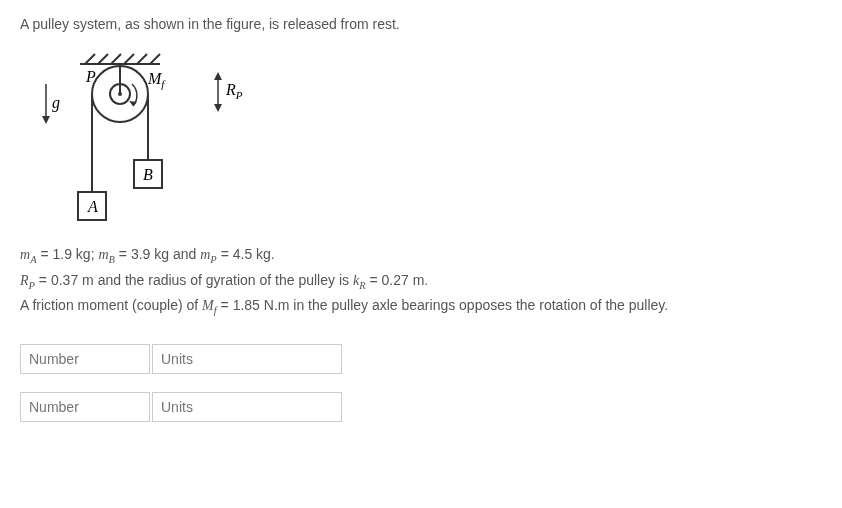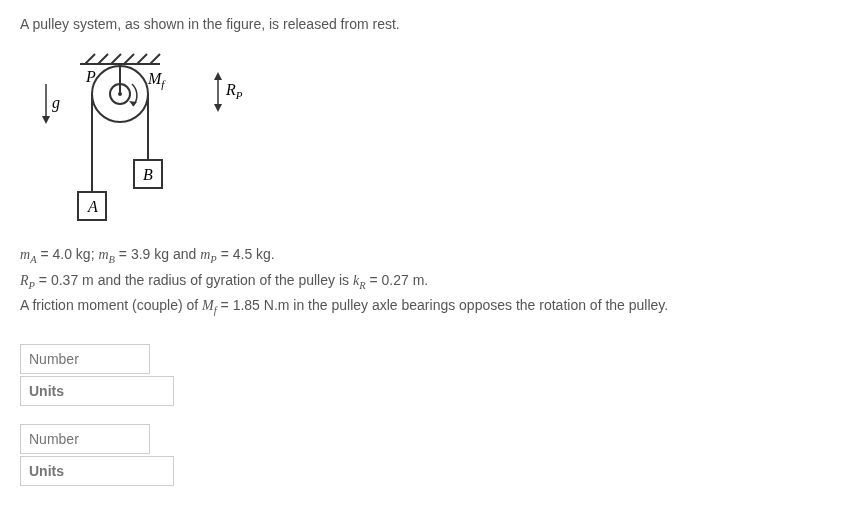--- a/index.html
+++ b/index.html
@@ -26,37 +26,35 @@
   .question {
     color: #555;
     margin-bottom: 18px;
   }
   .question-text {
     margin-bottom: 6px;
   }
   .input-row {
     display: flex;
     gap: 2px;
-    flex-direction: column;
   }
   .input-row input {
     border: 1px solid #ccc;
     padding: 6px 8px;
     font-size: 14px;
     color: #888;
     font-family: Arial, sans-serif;
     box-sizing: border-box;
     height: 30px;
   }
   .input-number {
     width: 130px;
   }
   .input-units {
-    width: 154px;
-    font-weight: bold;
+    width: 190px;
   }
   .mathvar {
     font-family: 'Times New Roman', serif;
     font-style: italic;
   }
   .sub {
     font-size: 0.75em;
     vertical-align: sub;
     font-style: italic;
   }
@@ -104,21 +102,21 @@
   <text x="206" y="43" font-family="Times New Roman" font-style="italic" font-size="16"><tspan>R</tspan><tspan font-size="11" dy="4">P</tspan></text>
 
   <line x1="26" y1="32" x2="26" y2="70" stroke="#333" stroke-width="1.5"></line>
   <polygon points="26,72 22,64 30,64" fill="#333"></polygon>
   <text x="32" y="56" font-family="Times New Roman" font-style="italic" font-size="16">g</text>
 </svg>
 </div>
 
 <div class="params">
   <div>
-    <span class="mathvar">m</span><span class="mathvar sub">A</span><span> = 4.0 kg; </span>
+    <span class="mathvar">m</span><span class="mathvar sub">A</span><span> = 1.9 kg; </span>
     <span class="mathvar">m</span><span class="mathvar sub">B</span><span> = 3.9 kg and </span>
     <span class="mathvar">m</span><span class="mathvar sub">P</span><span> = 4.5 kg.</span>
   </div>
   <div>
     <span class="mathvar">R</span><span class="mathvar sub">P</span><span> = 0.37 m and the radius of gyration of the pulley is </span>
     <span class="mathvar">k</span><span class="mathvar sub">R</span><span> = 0.27 m.</span>
   </div>
   <div>
     <span>A friction moment (couple) of </span><span class="mathvar">M</span><span class="mathvar sub">f</span><span> = 1.85 N.m in the pulley axle bearings opposes the rotation of the pulley.</span>
   </div>

